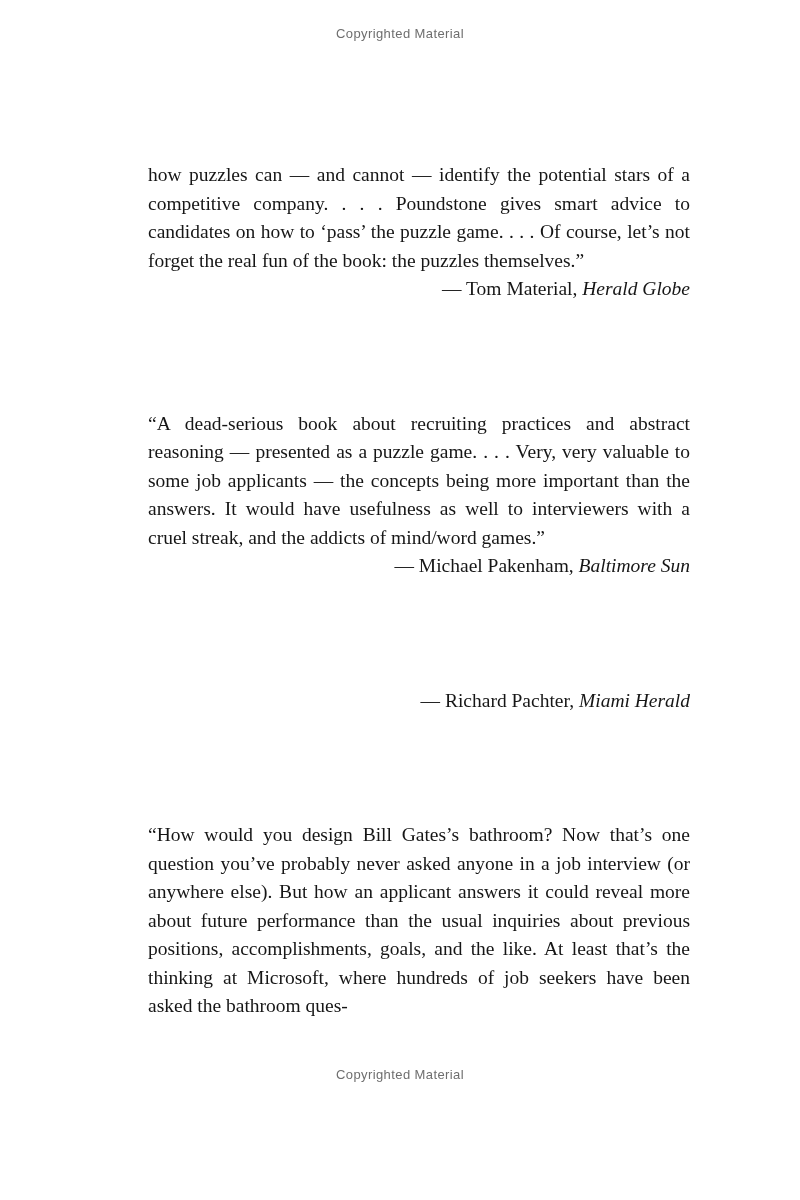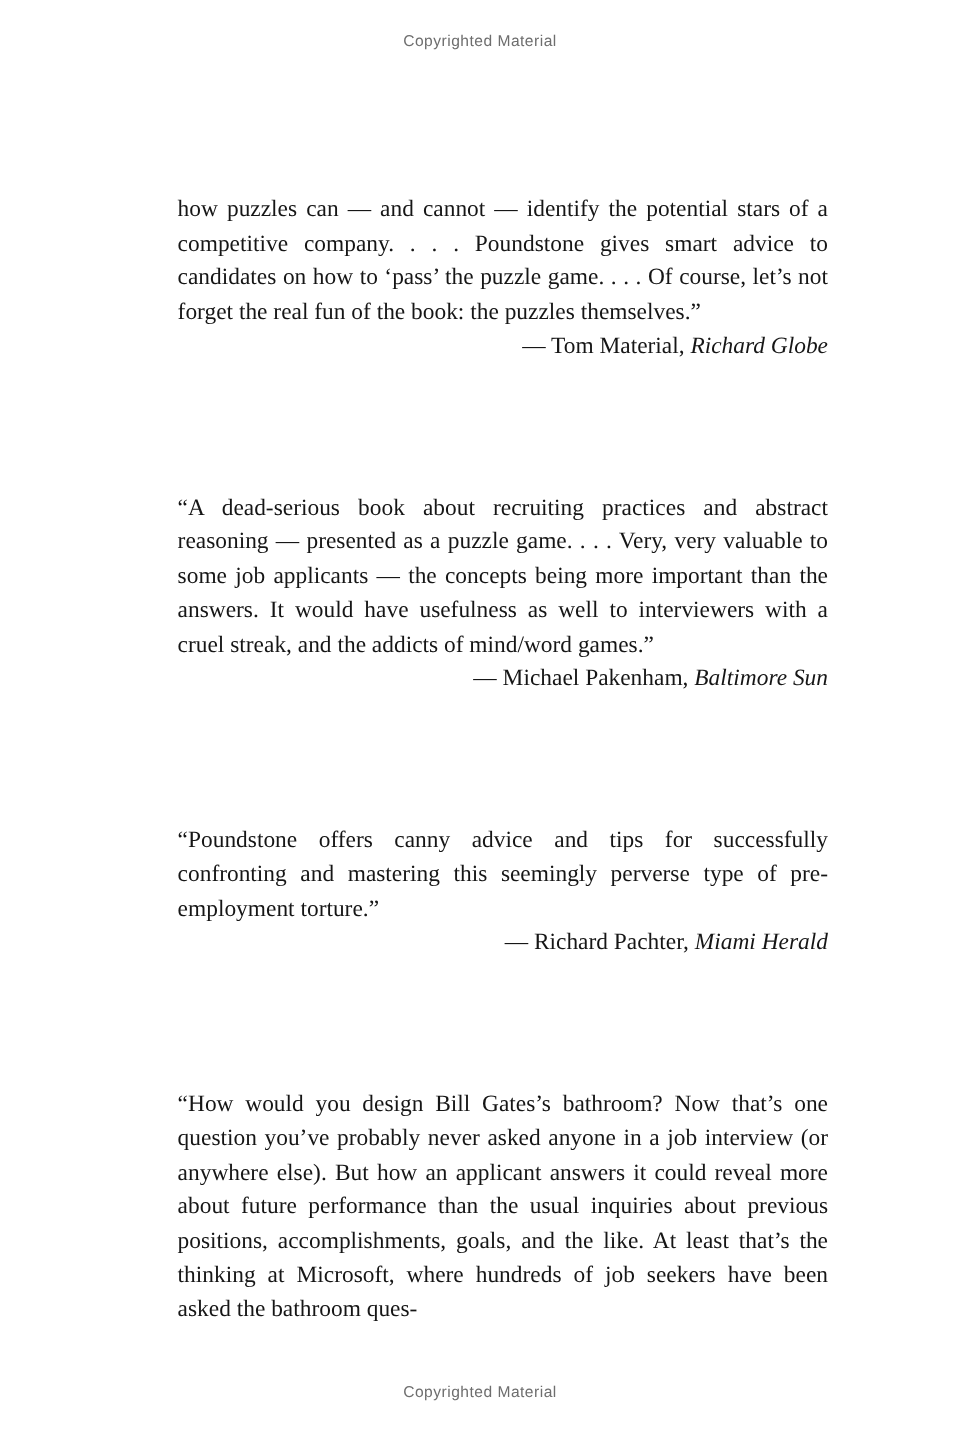--- a/index.html
+++ b/index.html
@@ -71,29 +71,28 @@
 </head>
 <body>
 
 <div class="page" style="color: rgb(22, 22, 22); background: rgb(255, 255, 255);">
 
   <div class="copyright top" style="color: rgb(110, 110, 110);">Copyrighted Material</div>
 
   <div class="text-block">
 
     <section class="blurb">
-      <p class="quote-para"><span>how puzzles can — and cannot — identify the potential stars of a competitive company. . . . Poundstone gives smart advice to candidates on how to ‘pass’ the puzzle game. . . . Of course, let’s not forget the real fun of the book: the puzzles themselves.”</span><span class="attribution"><span>— Tom Material,</span> <span class="pub">Richard Globe</span></span></p>
+      <p class="quote-para"><span>how puzzles can — and cannot — identify the potential stars of a competitive company. . . . Poundstone gives smart advice to candidates on how to ‘pass’ the puzzle game. . . . Of course, let’s not forget the real fun of the book: the puzzles themselves.”</span><span class="attribution"><span>— Tom Material,</span> <span class="pub">Herald Globe</span></span></p>
     </section>
 
     <section class="blurb">
       <p class="quote-para"><span>“A dead-serious book about recruiting practices and abstract reasoning — presented as a puzzle game. . . . Very, very valuable to some job applicants — the concepts being more important than the answers. It would have usefulness as well to interviewers with a cruel streak, and the addicts of mind/word games.”</span><span class="attribution"><span>— Michael Pakenham,</span> <span class="pub">Baltimore Sun</span></span></p>
     </section>
 
     <section class="blurb">
-      <p class="quote-para"><span>“Poundstone offers canny advice and tips for successfully confronting and mastering this seemingly perverse type of pre-employment torture.”</span></p>
       <div class="attr-line"><span>— Richard Pachter,</span> <span class="pub">Miami Herald</span></div>
     </section>
 
     <section class="blurb last">
       <p class="quote-para">“How would you design Bill Gates’s bathroom? Now that’s one question you’ve probably never asked anyone in a job interview (or anywhere else). But how an applicant answers it could reveal more about future performance than the usual inquiries about previous positions, accomplishments, goals, and the like. At least that’s the thinking at Microsoft, where hundreds of job seekers have been asked the bathroom ques-</p>
     </section>
 
   </div>
 
   <div class="copyright bottom" style="color: rgb(110, 110, 110);">Copyrighted Material</div>

